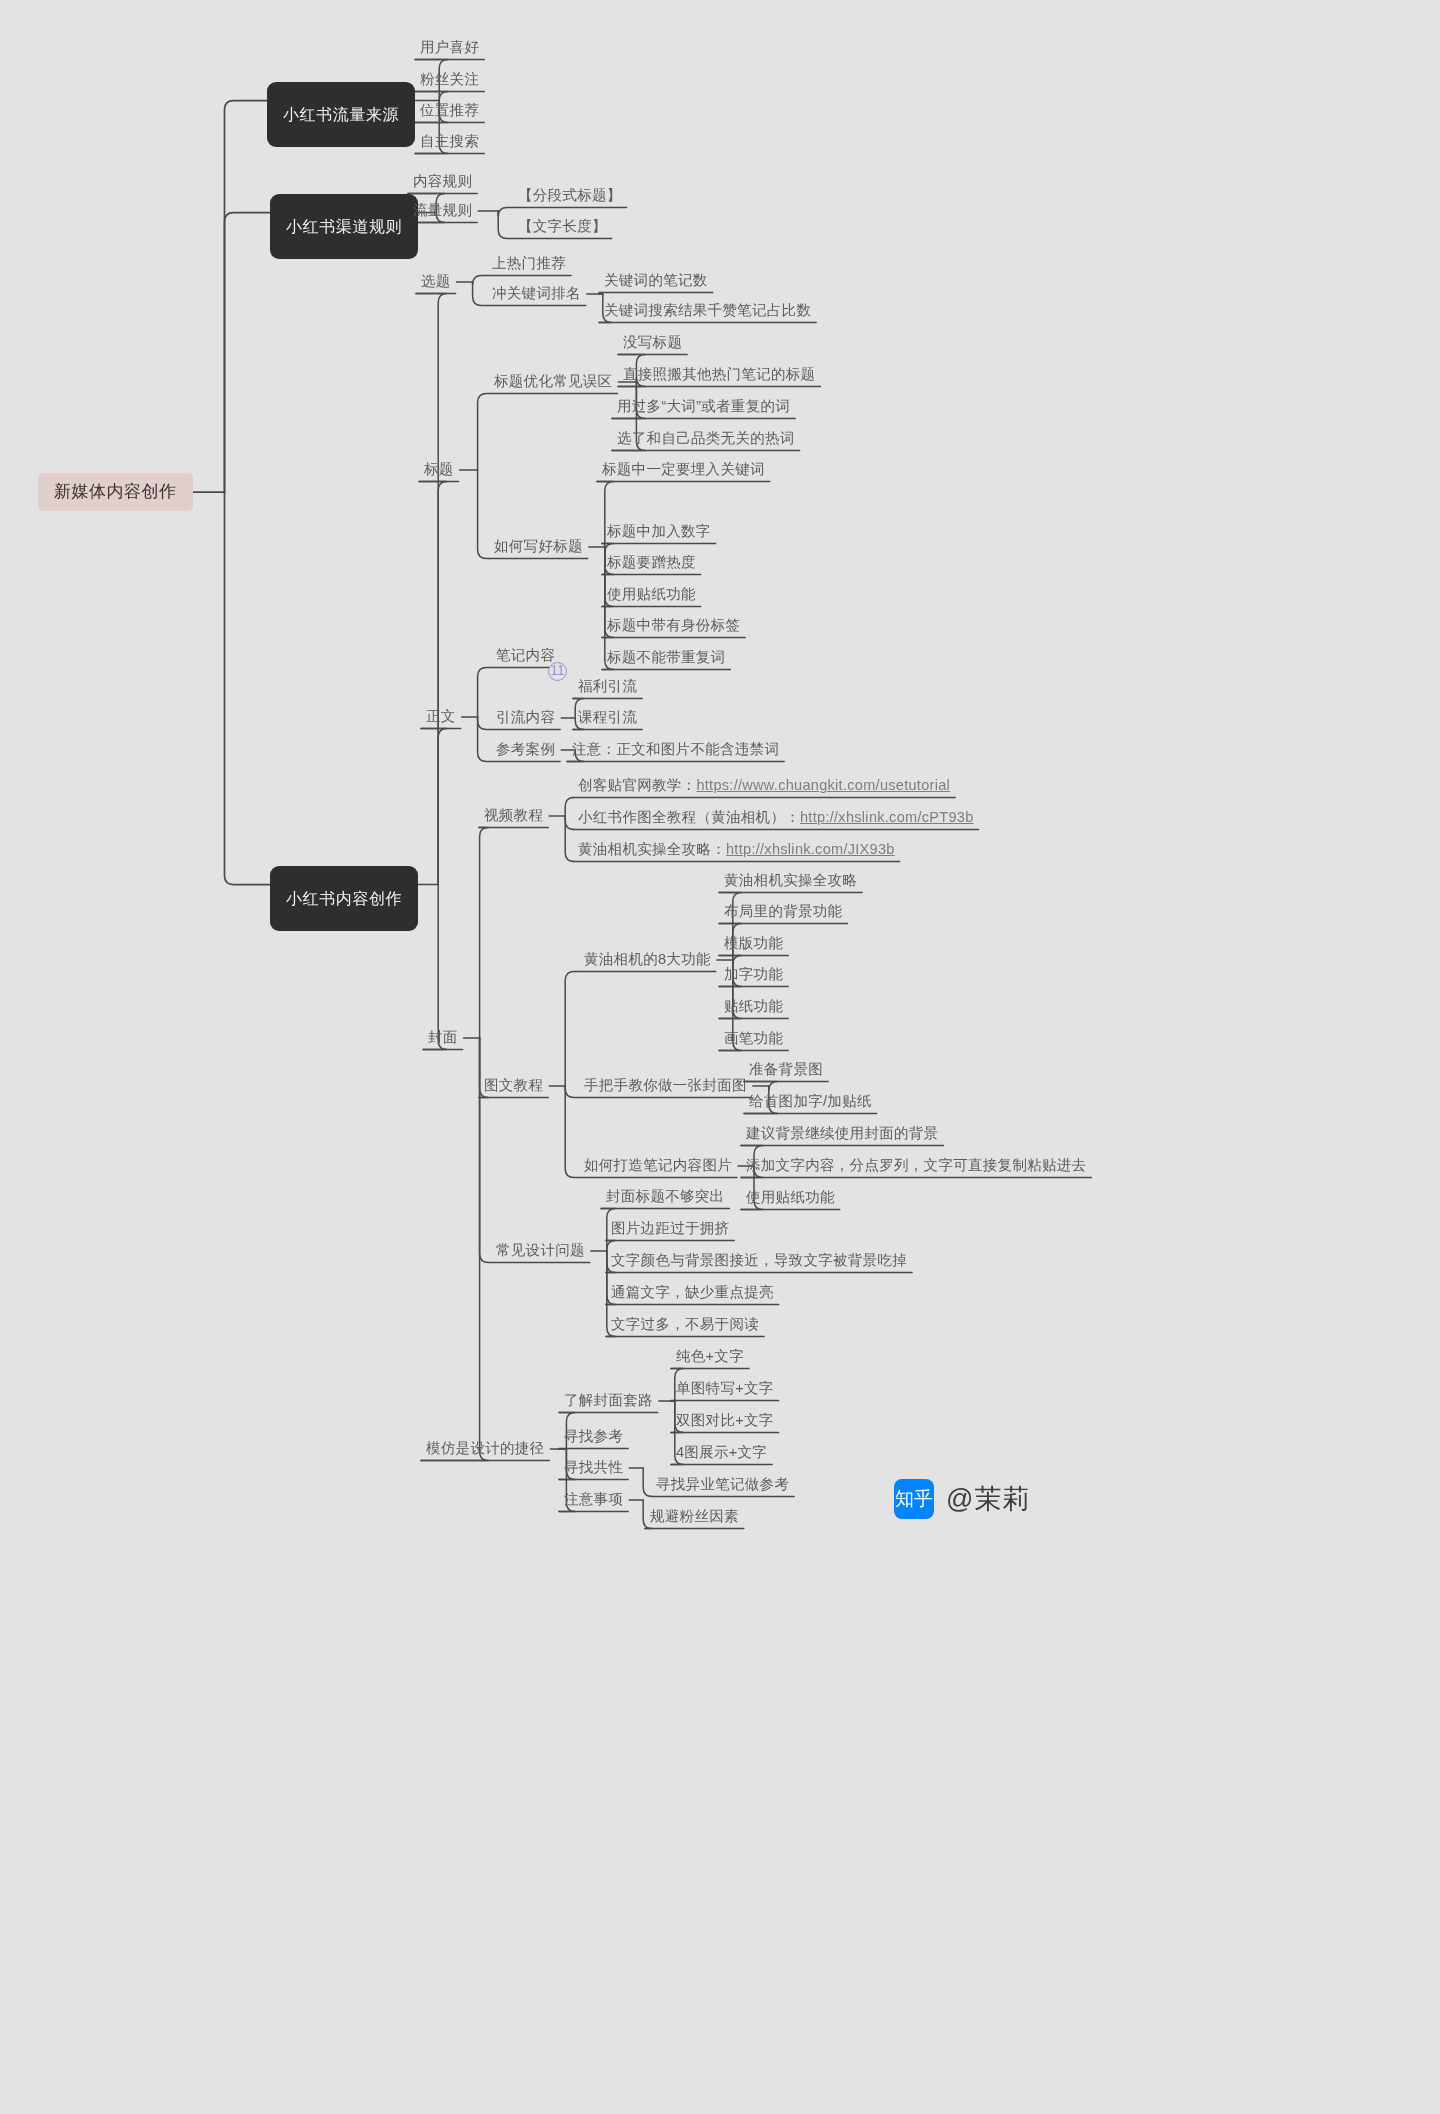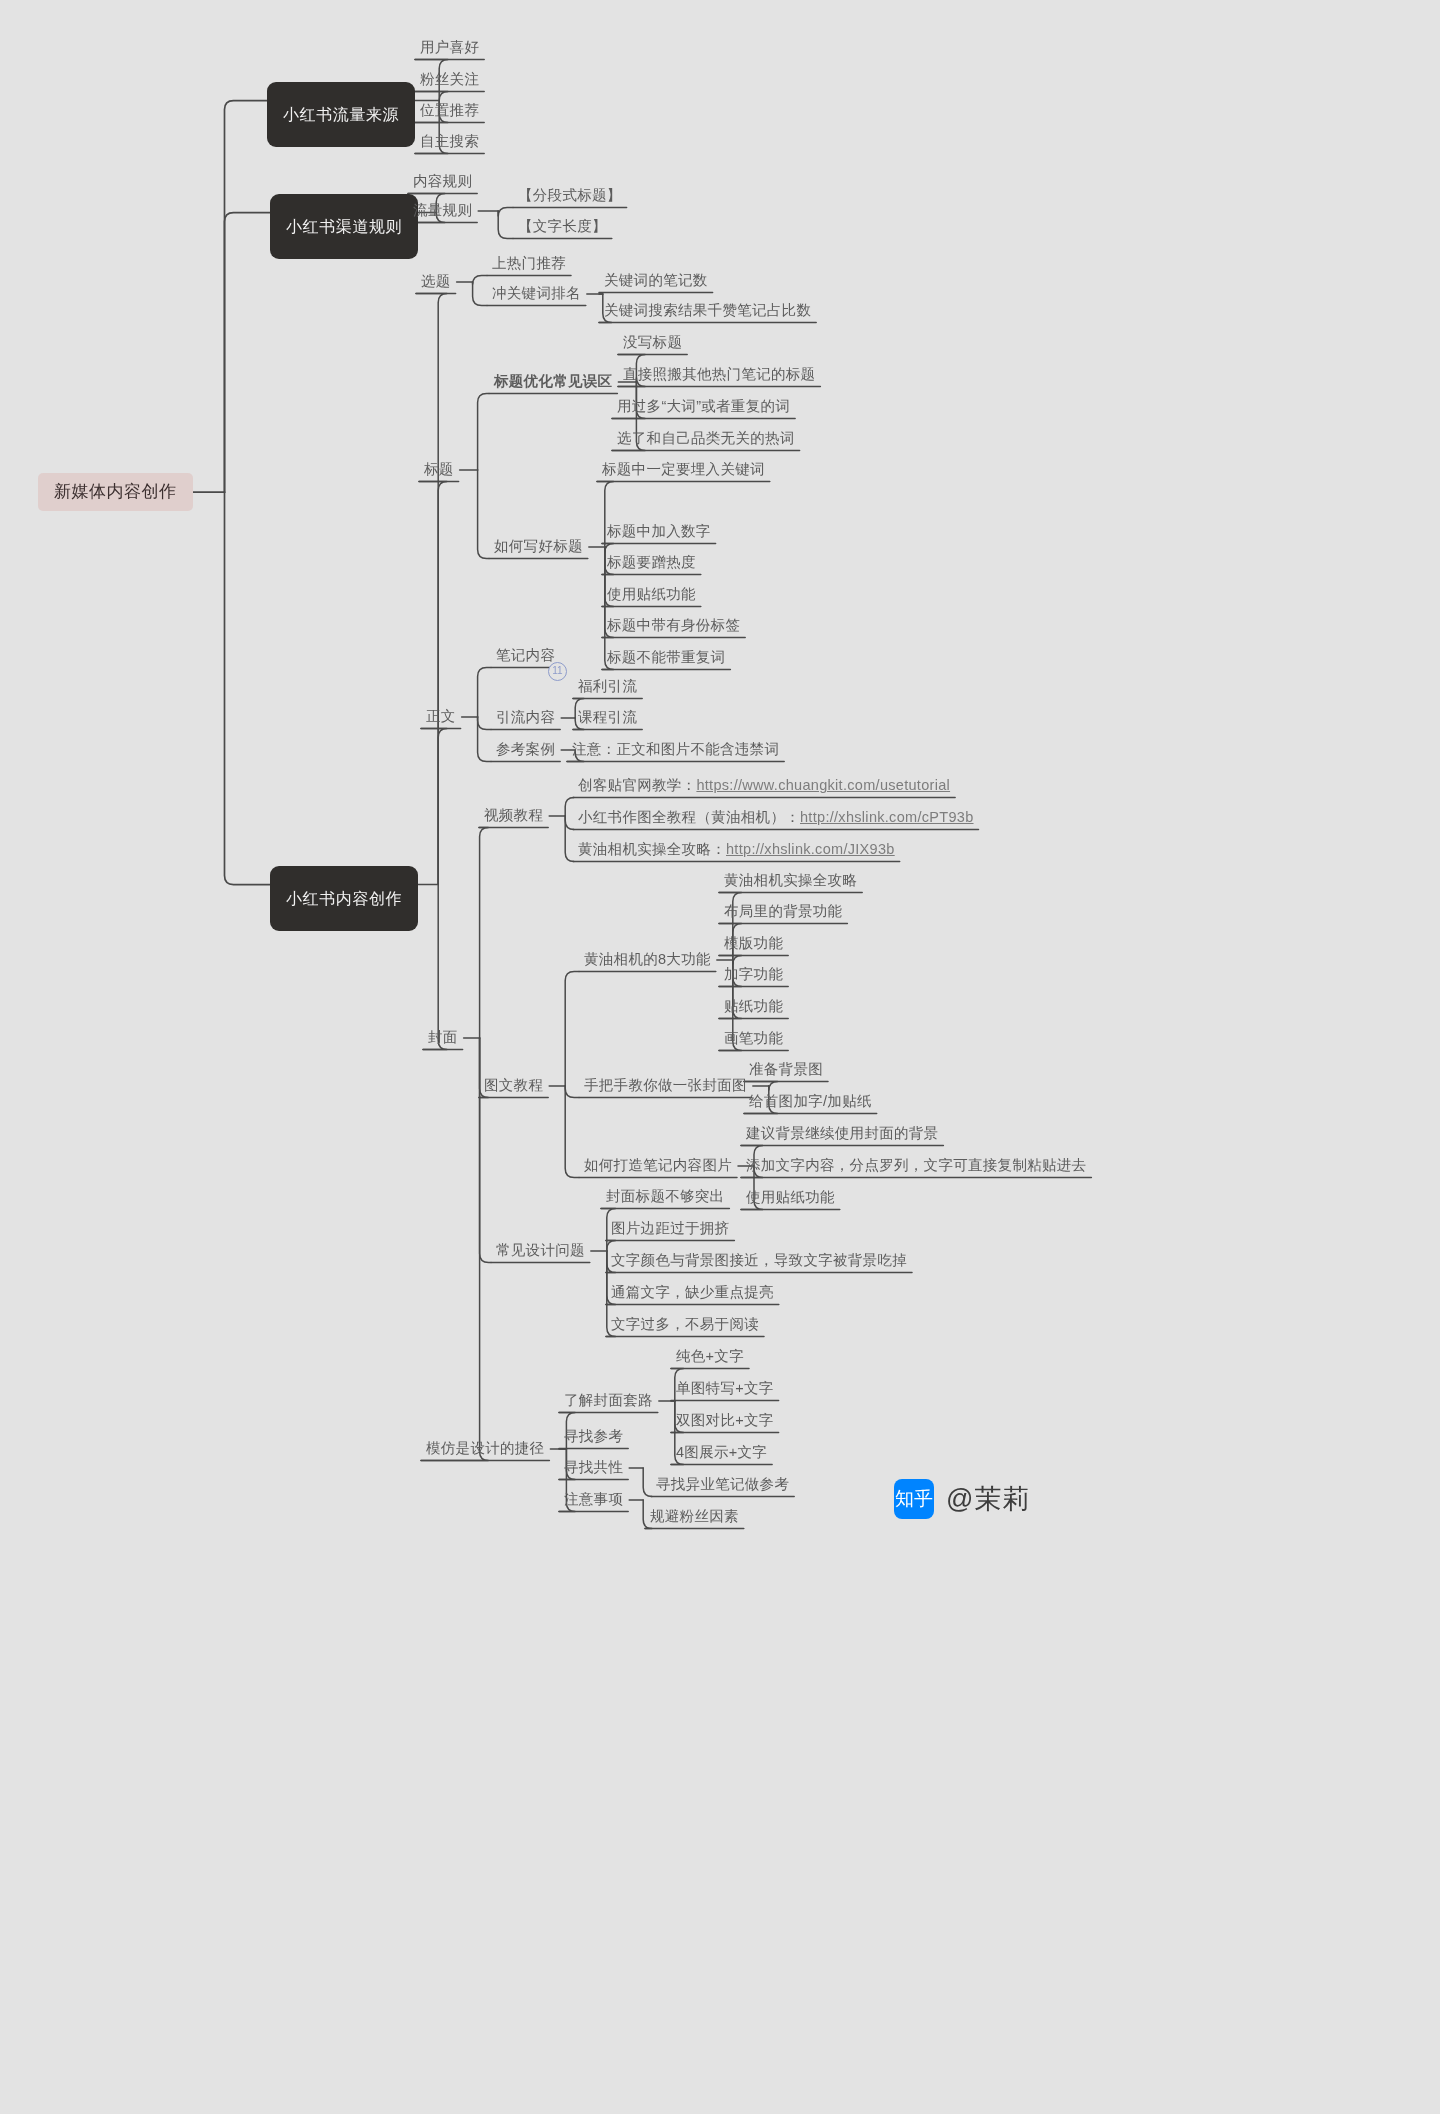--- a/index.html
+++ b/index.html
@@ -66,21 +66,21 @@
     color: #7d7d7d;
     text-decoration: underline;
   }
   .badge {
     position: absolute;
     width: 17px;
     height: 17px;
     border-radius: 50%;
     border: 1.3px solid #8e9ccb;
     color: #8e9ccb;
-    font-size: 10px;
+    font-size: 14px;
     line-height: 15px;
     text-align: center;
     background: #e3e3e3;
   }
   .watermark {
     position: absolute;
     display: flex;
     align-items: center;
     gap: 12px;
     color: #3d3d3d;
@@ -291,21 +291,21 @@
   <div class="node txt ul" style="left:512px; top:184px;">【分段式标题】</div>
   <div class="node txt ul" style="left:512px; top:215px;">【文字长度】</div>
 
   <div class="node txt ul" style="left:415px; top:270px;">选题</div>
   <div class="node txt ul" style="left:486px; top:252px;">上热门推荐</div>
   <div class="node txt ul" style="left:486px; top:282px;">冲关键词排名</div>
   <div class="node txt ul" style="left:598px; top:269px;">关键词的笔记数</div>
   <div class="node txt ul" style="left:598px; top:299px;">关键词搜索结果千赞笔记占比数</div>
 
   <div class="node txt ul" style="left:418px; top:458px;">标题</div>
-  <div class="node txt ul" style="left:488px; top:370px;font-weight:bold;">标题优化常见误区</div>
+  <div class="node txt ul" style="left:488px; top:370px;">标题优化常见误区</div>
   <div class="node txt ul" style="left:617px; top:331px;">没写标题</div>
   <div class="node txt ul" style="left:617px; top:363px;">直接照搬其他热门笔记的标题</div>
   <div class="node txt ul" style="left:611px; top:395px;">用过多“大词”或者重复的词</div>
   <div class="node txt ul" style="left:611px; top:427px;">选了和自己品类无关的热词</div>
 
   <div class="node txt ul" style="left:488px; top:535px;">如何写好标题</div>
   <div class="node txt ul" style="left:596px; top:458px;">标题中一定要埋入关键词</div>
   <div class="node txt ul" style="left:601px; top:520px;">标题中加入数字</div>
   <div class="node txt ul" style="left:601px; top:551px;">标题要蹭热度</div>
   <div class="node txt ul" style="left:601px; top:583px;">使用贴纸功能</div>

